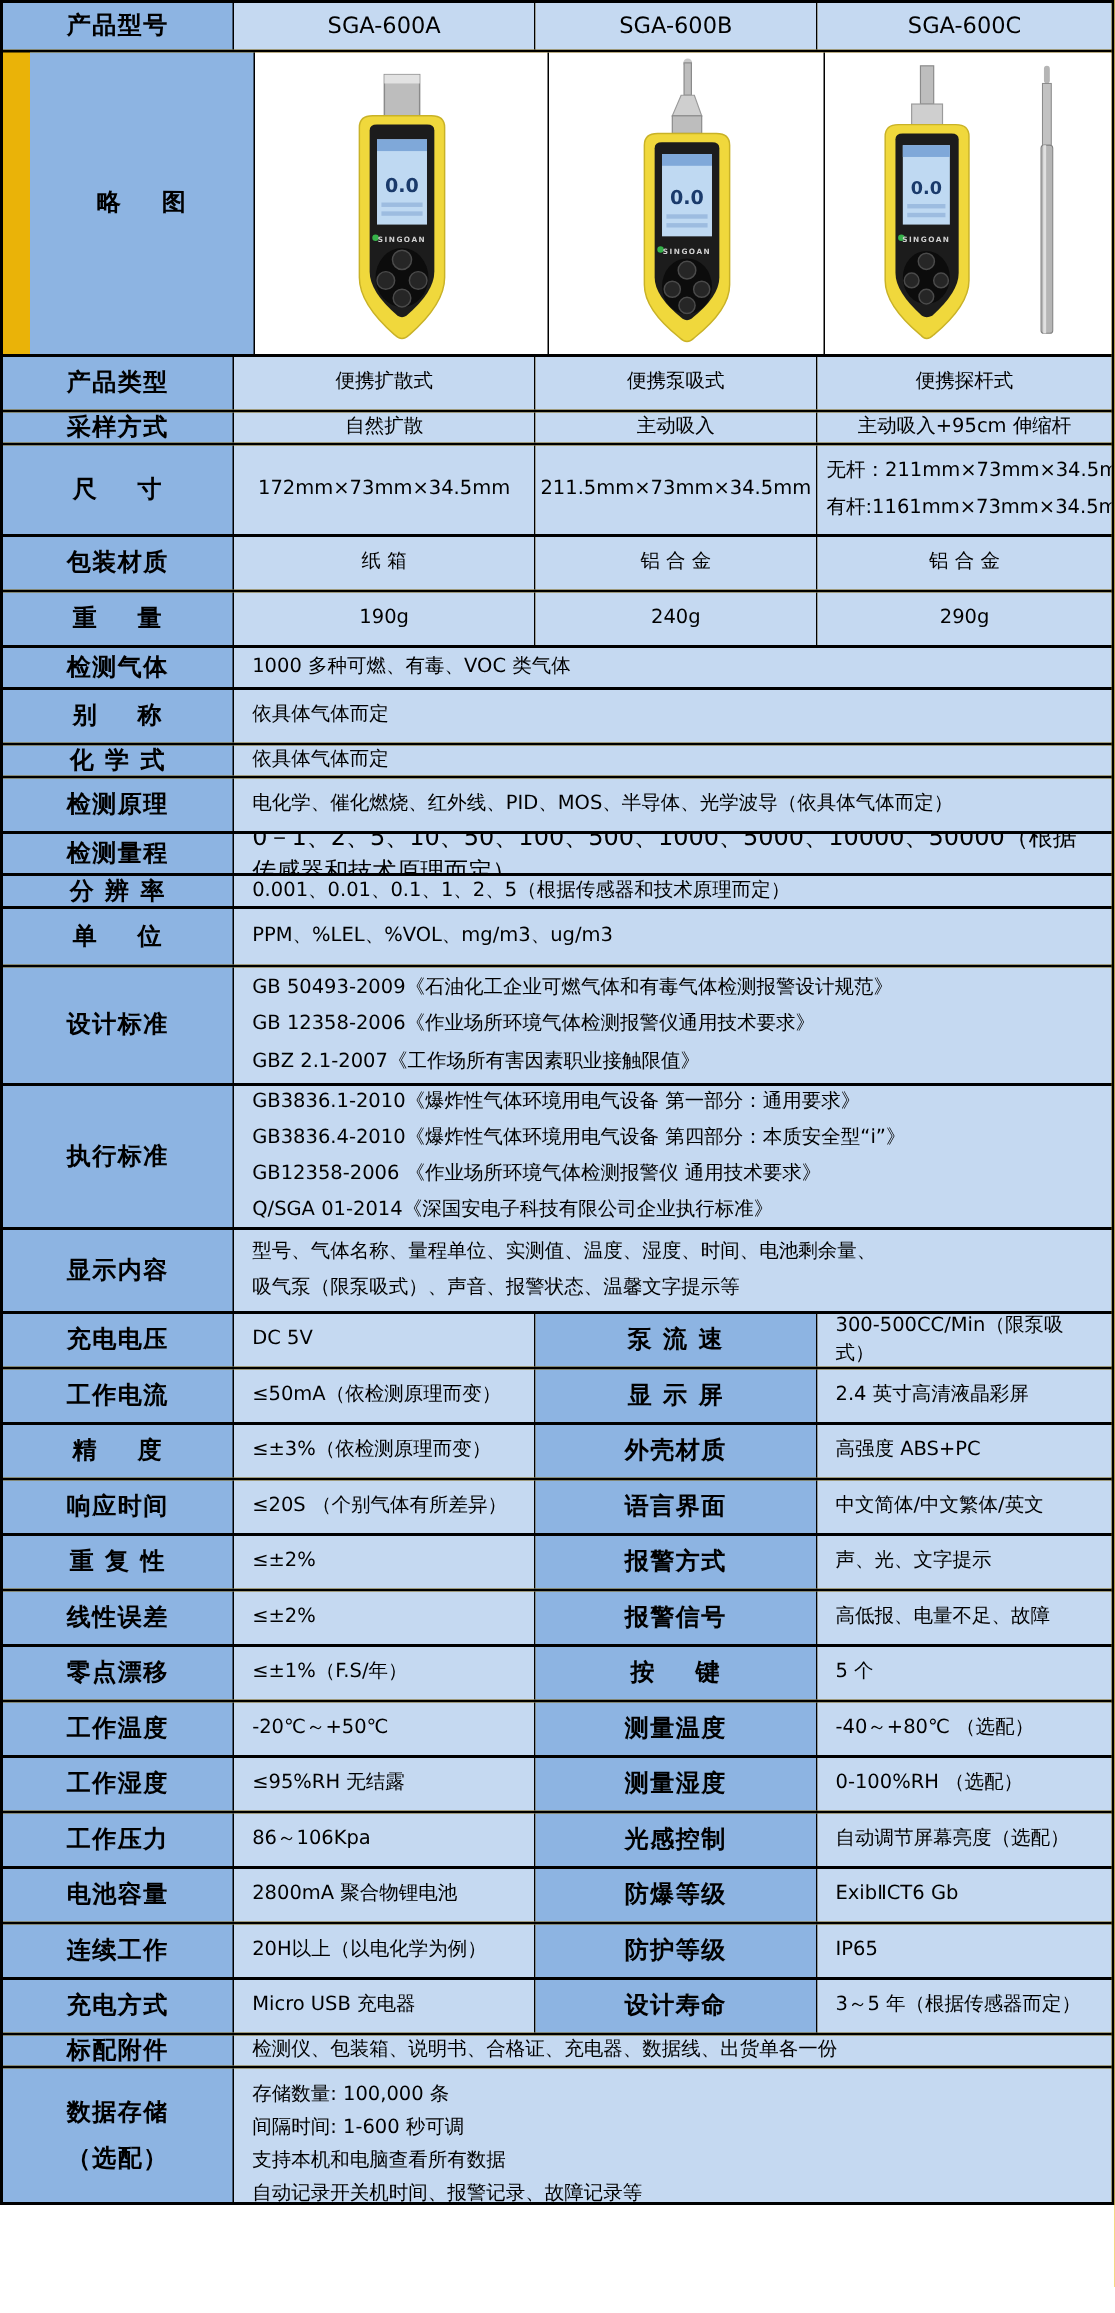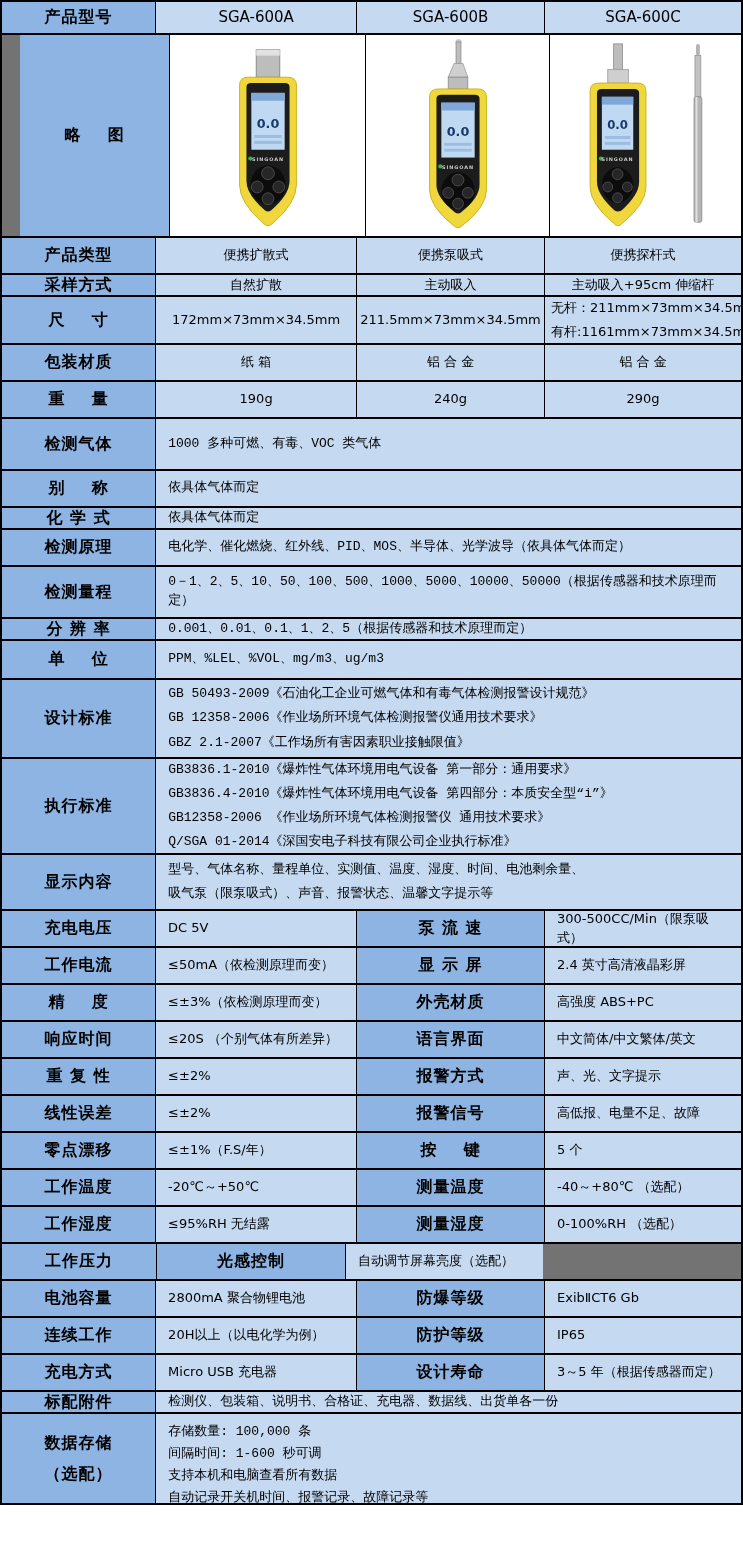--- a/index.html
+++ b/index.html
@@ -1,37 +1,37 @@
 <!DOCTYPE html>
 <html><head>
 <meta charset="utf-8">
 <style>
   html,body{margin:0;padding:0;background:#ffffff;}
   body{width:743px;font-family:"DejaVu Sans","Liberation Sans",sans-serif;color:#000;}
   .spec-table{
     width:743px;
     box-sizing:border-box;
     border:2px solid #000;
-    background:#737373;
+    background:#eab308;
   }
   .row{display:flex;box-sizing:border-box;border-bottom:2px solid #000;}
   .row:last-child{border-bottom:none;}
   .cell{
     box-sizing:border-box;
     border-right:1px solid #000;
     display:flex;
     align-items:center;
     overflow:hidden;
   }
   .cell:last-child{border-right:none;}
   .c1{width:155px;}
   .c2{width:202px;}
   .c3{width:189px;}
   .c4{width:197px;}
-  .c234{width:588px;font-family:Liberation Mono, monospace;}
+  .c234{width:588px;}
   .lab{
     background:#8DB4E2;
     justify-content:center;
     text-align:center;
     font-weight:bold;
     font-size:16px;
     white-space:pre;
     letter-spacing:1px;
   }
   .val{
@@ -41,22 +41,22 @@
     line-height:1.45;
   }
   .center{justify-content:center;text-align:right;padding:2px 4px;}
   .img{background:#ffffff;justify-content:center;align-items:center;padding:0;}
   .multi{flex-direction:column;align-items:flex-start;justify-content:center;}
   .multi .line{line-height:1.85;white-space:nowrap;}
   .lab.two-line{flex-direction:column;line-height:1.9;justify-content:center;}
   
   .h-head{height:33px;}
   .h-sketch{height:203px;padding-left:18px;}
-  .h36{height:52px;} .h37{height:37px;} .h38{height:22px;}
-  .h-size{height:48px;}
+  .h36{height:28px;} .h37{height:37px;} .h38{height:22px;}
+  .h-size{height:61px;}
   .h-unit{height:39px;}
   .h-design{height:79px;}
   .h-exec{height:96px;}
   .h-disp{height:56px;}
   .h-store{height:89px;}
   .size-lines{font-size:13px;}
   svg{display:block;}
   .devtext{font-family:"DejaVu Sans",sans-serif;}
 </style>
 </head>
@@ -211,21 +211,21 @@
   <div class="row h38">
     <div class="cell c1 lab">化 学 式</div>
     <div class="cell c234 val">依具体气体而定</div>
   </div>
   <div class="row h37">
     <div class="cell c1 lab">检测原理</div>
     <div class="cell c234 val">电化学、催化燃烧、红外线、PID、MOS、半导体、光学波导（依具体气体而定）</div>
   </div>
   <div class="row h36">
     <div class="cell c1 lab">检测量程</div>
-    <div class="cell c234 val" style="font-size:13px;">0－1、2、5、10、50、100、500、1000、5000、10000、50000（根据传感器和技术原理而定）</div>
+    <div class="cell c234 val" style="font-size:16px;">0－1、2、5、10、50、100、500、1000、5000、10000、50000（根据传感器和技术原理而定）</div>
   </div>
   <div class="row h38">
     <div class="cell c1 lab">分 辨 率</div>
     <div class="cell c234 val">0.001、0.01、0.1、1、2、5（根据传感器和技术原理而定）</div>
   </div>
   <div class="row h-unit">
     <div class="cell c1 lab">单    位</div>
     <div class="cell c234 val">PPM、%LEL、%VOL、mg/m3、ug/m3</div>
   </div>
 
@@ -305,20 +305,21 @@
     <div class="cell c4 val">-40～+80℃ （选配）</div>
   </div>
   <div class="row h37">
     <div class="cell c1 lab">工作湿度</div>
     <div class="cell c2 val">≤95%RH 无结露</div>
     <div class="cell c3 lab">测量湿度</div>
     <div class="cell c4 val">0-100%RH （选配）</div>
   </div>
   <div class="row h37">
     <div class="cell c1 lab">工作压力</div>
+    <div class="cell c2 val">86～106Kpa</div>
     <div class="cell c3 lab">光感控制</div>
     <div class="cell c4 val">自动调节屏幕亮度（选配）</div>
   </div>
   <div class="row h37">
     <div class="cell c1 lab">电池容量</div>
     <div class="cell c2 val">2800mA 聚合物锂电池</div>
     <div class="cell c3 lab">防爆等级</div>
     <div class="cell c4 val">ExibⅡCT6 Gb</div>
   </div>
   <div class="row h37">

